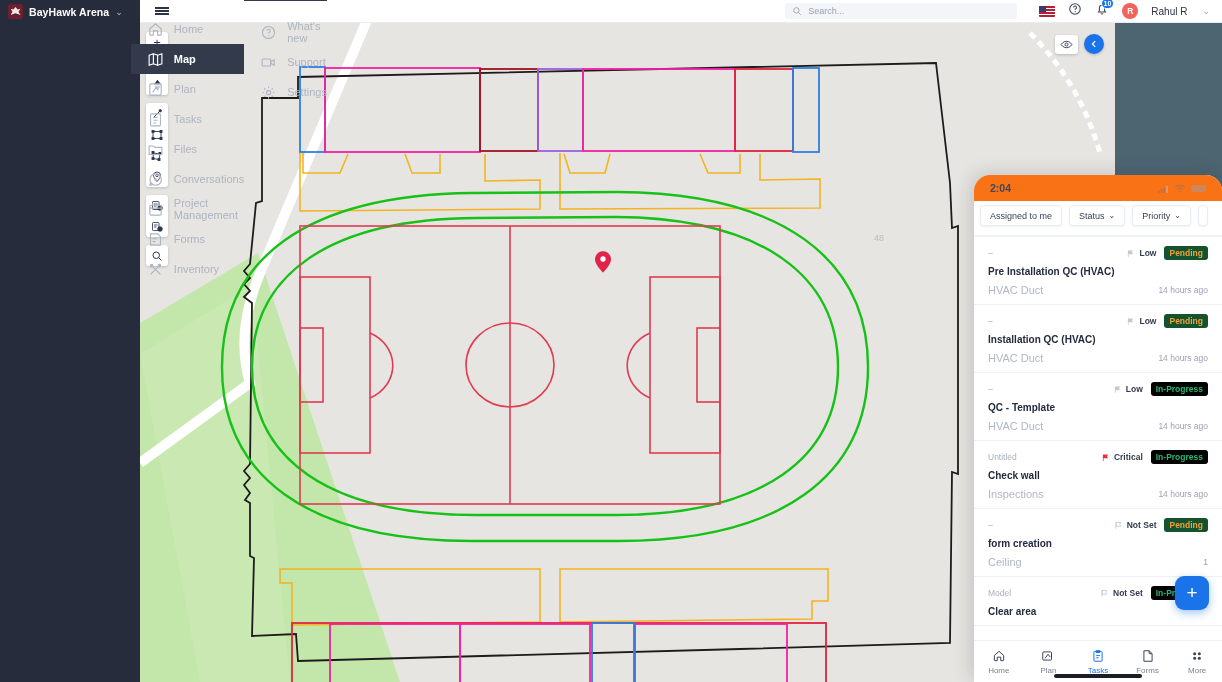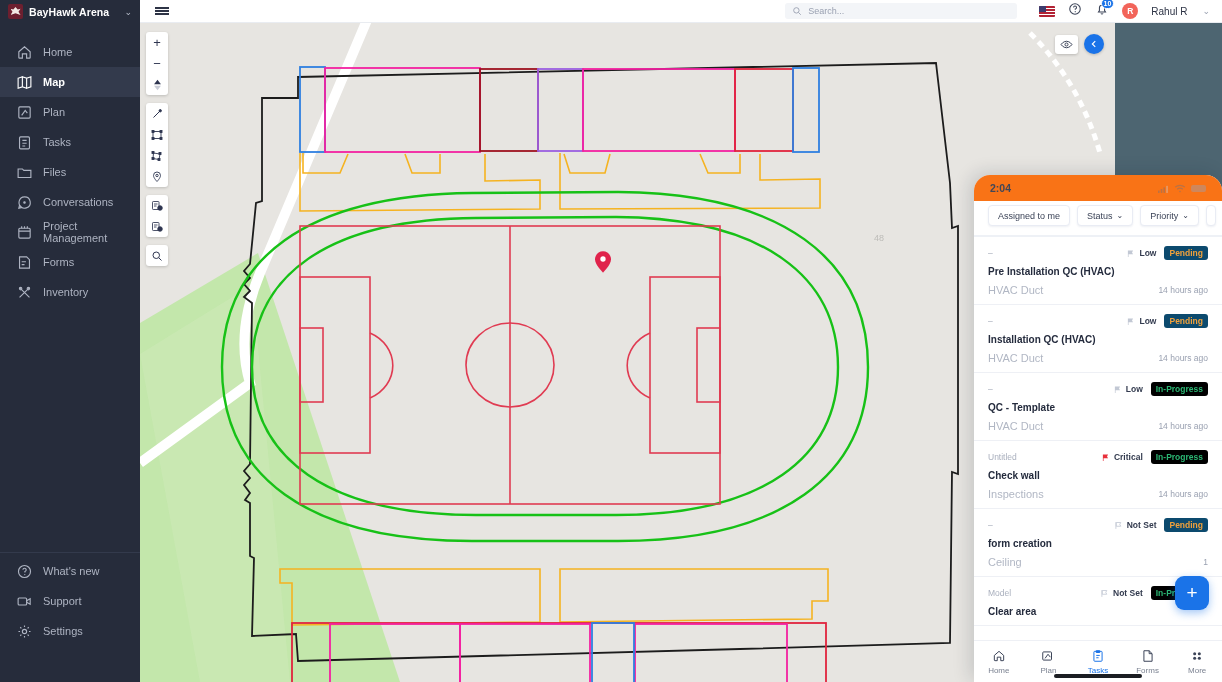--- a/index.html
+++ b/index.html
@@ -7,21 +7,21 @@
     width: 1222px; height: 682px;
     font-family: "Liberation Sans", sans-serif;
     overflow: hidden;
     background: #4d6571;
   }
   #app { position: relative; width: 1222px; height: 682px; }
 
   
   .sidebar {
     position: absolute; left: 0; top: 0; width: 140px; height: 682px;
-    background: #262c3b; display: flex; flex-direction: column; z-index: 30;
+    background: #262c3b; display: flex; flex-direction: row; z-index: 30;
   }
   .brand {
     height: 23px; display: flex; align-items: center; gap: 6px;
     padding: 0 8px; background: #262c3b; flex: none;
   }
   .brand-logo {
     width: 15px; height: 15px; border-radius: 2px; flex: none;
     background: #6d1f2f; position: relative; overflow: hidden;
   }
   .brand-logo::before {
@@ -35,21 +35,21 @@
 
   .nav { margin-top: 14px; flex: 1; }
   .nav-item {
     display: flex; align-items: center; gap: 10px; height: 30px;
     padding: 0 0 0 14px; color: #aeb4c2; font-size: 11px; cursor: pointer;
     border-left: 2px solid transparent;
   }
   .nav-item .ico { width: 17px; height: 17px; display: block; flex: none; }
   .nav-item .ico svg { width: 17px; height: 17px; display: block; }
   .nav-item.active { background: #333a4c; color: #fff; font-weight: bold; }
-  .nav-bottom { padding-bottom: 36px; border-top: 1px solid #333a4c; padding-top: 3px; }
+  .nav-bottom { padding-bottom: 36px; border-top: 1px solid #333a4c; padding-top: 16px; }
 
   
   .topbar {
     position: absolute; left: 140px; top: 0; width: 1082px; height: 23px;
     background: #ffffff; display: flex; align-items: center; z-index: 25;
     border-bottom: 1px solid #e9ecf1;
   }
   .hamburger { width: 44px; display: flex; align-items: center; justify-content: center; cursor: pointer; }
   .hamburger span { display: block; width: 14px; height: 1.4px; background: #2d3345; margin: 1.6px 0; }
   .topbar-spacer { flex: 1; }
@@ -126,41 +126,41 @@
   }
   .status-time { font-size: 10.5px; font-weight: bold; color: #404758; flex: 1; }
   .status-icons { display: flex; align-items: center; gap: 5px; opacity: .45; }
   .battery { width: 15px; height: 7px; border-radius: 2px; background: #9aa1b1; }
 
   .phone-head {
     height: 30px; display: flex; align-items: center; gap: 9px; padding: 0 14px; flex: none;
   }
   .phone-title { font-size: 10.5px; color: #2e3550; flex: 1; }
 
-  .chips { display: flex; gap: 7px; padding: 4px 14px 9px; flex: none; overflow: hidden; }
+  .chips { display: flex; gap: 7px; padding: 4px 6px 9px; flex: none; overflow: hidden; }
   .chip {
     height: 21px; border-radius: 4px; background: #fff; border: 1px solid #e9ecf4;
     box-shadow: 0 1px 2px rgba(40,60,110,.08);
     display: flex; align-items: center; gap: 4px; padding: 0 9px;
     font-size: 9px; color: #3b4357; white-space: nowrap; cursor: pointer; flex: none;
   }
   .chip .cv { font-size: 8px; color: #6b7governing; }
 
   .divider { height: 2px; background: #eef1f6; flex: none; }
 
   .task-list { flex: 1; overflow: hidden; background: #fff; }
   .task-item { padding: 9px 14px 8px; border-bottom: 1px solid #eef0f5; }
   .task-row1 { display: flex; align-items: center; }
   .task-sub { font-size: 8.5px; color: #aab0be; flex: 1; }
   .flagwrap { display: flex; align-items: center; gap: 4px; margin-right: 8px; }
   .pri { font-size: 8.5px; font-weight: bold; color: #333b4f; }
   .status-pill {
     font-size: 8.5px; font-weight: bold; border-radius: 3px; padding: 2px 5px; white-space: nowrap;
   }
-  .pill-pending { background: #0c4a6e; color: #f0a13c; }
+  .pill-pending { background: #14532d; color: #f0a13c; }
   .pill-progress { background: #000000; color: #2bb673; }
   .task-title { font-size: 10px; font-weight: bold; color: #242b3d; margin-top: 6px; }
   .task-row3 { display: flex; align-items: center; margin-top: 7px; }
   .task-cat { font-size: 11px; color: #b1b7c4; flex: 1; }
   .task-time { font-size: 8.5px; color: #9aa1b1; }
 
   .fab {
     position: absolute; right: 13px; bottom: 72px; width: 34px; height: 34px;
     border-radius: 9px; background: #1a73e8; color: #fff; font-size: 19px;
     display: flex; align-items: center; justify-content: center; cursor: pointer;

